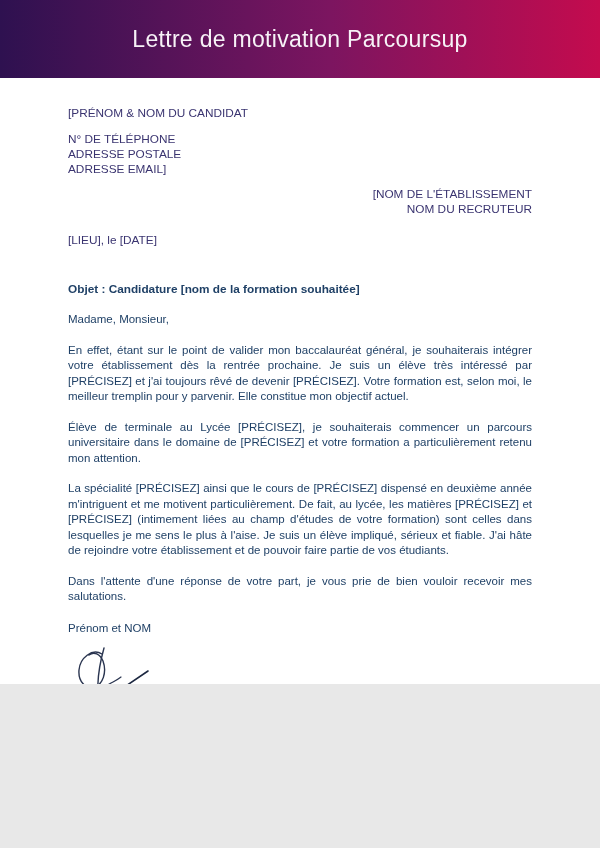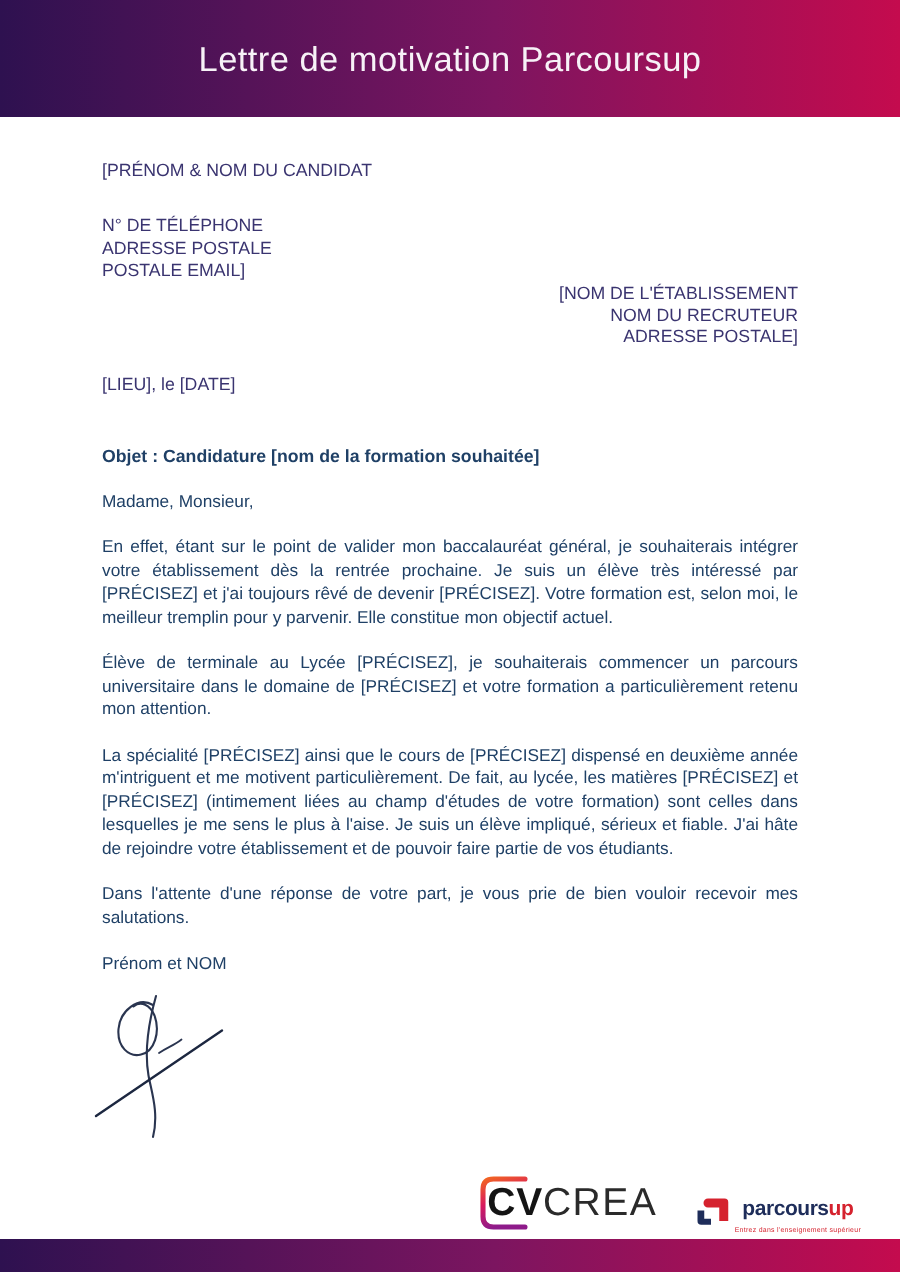--- a/index.html
+++ b/index.html
@@ -1,18 +1,18 @@
 <!DOCTYPE html>
 <html lang="fr" style="--banner-start: #2e1150; --banner-end: #c40b4e; --body-text: #1f4066; --info-text: #3a3470; --psup-navy: #1e2d5a; --psup-red: #d5222e; --cvcrea-grad-top: #f26522; --cvcrea-grad-bottom: #8e1b8a; --signature-ink: #2a3550;"><head>
 <meta charset="utf-8">
 <style>
   html,body{margin:0;padding:0;background:#e8e8e8;}
   .page{
     position:relative;
-    width:600px;height:848px;
+    width:600px;height:684px;
     margin:0 auto;
     background:#ffffff;
     font-family:"Liberation Sans", sans-serif;
     display:flex;flex-direction:column;
     overflow:hidden;
   }
   
   .banner{
     height:78px;flex:0 0 78px;
     background:linear-gradient(90deg, var(--banner-start,#2e1150) 0%, #7c1560 55%, var(--banner-end,#c40b4e) 100%);
@@ -23,24 +23,24 @@
   }
   
   .letter{
     flex:1 1 auto;
     padding:28px 68px 0 68px;
     color:var(--body-text,#1f4066);
     font-size:11.5px;line-height:15.5px;
   }
   .letter p{margin:0;}
   .sender{color:var(--info-text,#3a3470);font-size:11.8px;line-height:15px;}
-  .sender p:first-child{margin-bottom:22px;}
+  .sender p:first-child{margin-bottom:11px;}
   .recipient{
     color:var(--info-text,#3a3470);font-size:11.8px;line-height:14.5px;
-    text-align:right;
+    text-align:right;margin-top:10px;
   }
   .dateline{
     color:var(--info-text,#3a3470);margin-top:17px !important;font-size:11.8px;
   }
   .subject{margin-top:33px !important;font-weight:700;font-size:11.8px;}
   .salutation{margin-top:16px !important;}
   .para{margin-top:15px !important;text-align:justify;}
   .closing{margin-top:16px !important;}
   .signature{margin-top:10px;margin-left:-12px;display:block;}
   
@@ -82,27 +82,26 @@
   <header class="banner">
     <h1>Lettre de motivation Parcoursup</h1>
   </header>
 
   <main class="letter">
 
     <div class="sender">
       <p>[PRÉNOM &amp; NOM DU CANDIDAT</p>
       <p>N° DE TÉLÉPHONE</p>
       <p>ADRESSE POSTALE</p>
-      <p>POSTALE EMAIL]</p>
+      <p>ADRESSE EMAIL]</p>
     </div>
 
     <div class="recipient">
       <p>[NOM DE L'ÉTABLISSEMENT</p>
       <p>NOM DU RECRUTEUR</p>
-      <p>ADRESSE POSTALE]</p>
     </div>
 
     <p class="dateline">[LIEU], le [DATE]</p>
 
     <p class="subject">Objet : Candidature [nom de la formation souhaitée]</p>
 
     <p class="salutation para">Madame, Monsieur,</p>
 
     <p class="para">En effet, étant sur le point de valider mon baccalauréat général, je souhaiterais intégrer votre établissement dès la rentrée prochaine. Je suis un élève très intéressé par [PRÉCISEZ] et j'ai toujours rêvé de devenir [PRÉCISEZ]. Votre formation est, selon moi, le meilleur tremplin pour y parvenir. Elle constitue mon objectif actuel.</p>
     <p class="para">Élève de terminale au Lycée [PRÉCISEZ], je souhaiterais commencer un parcours universitaire dans le domaine de  [PRÉCISEZ] et votre formation a particulièrement retenu mon attention.</p>

